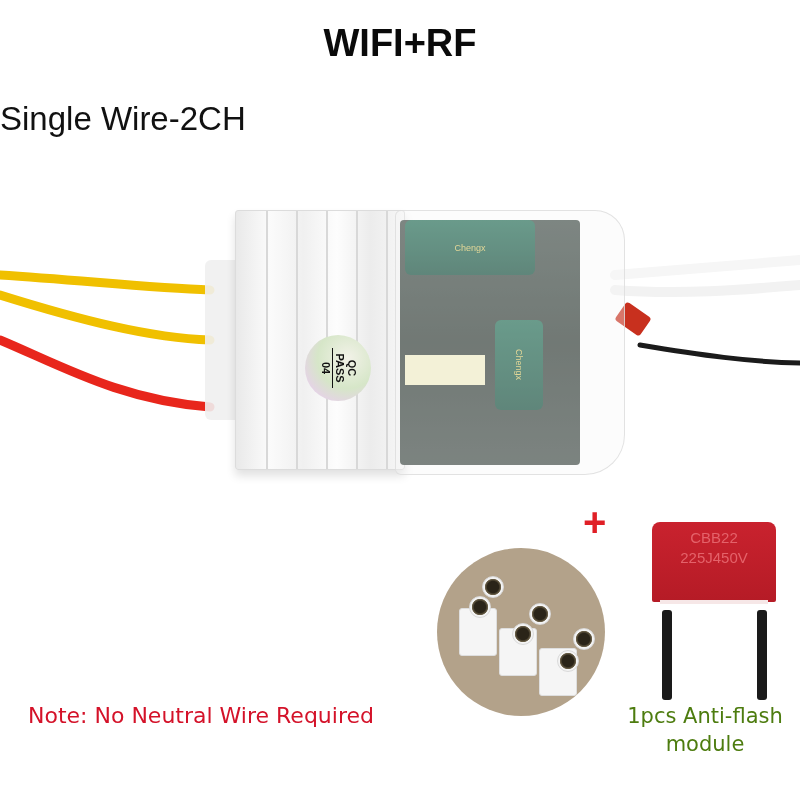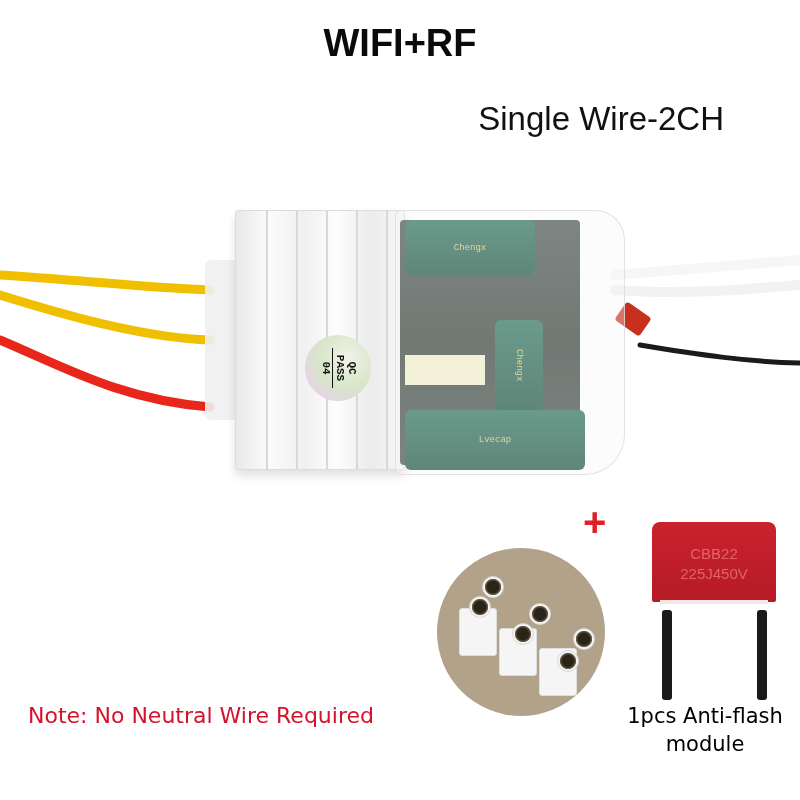--- a/index.html
+++ b/index.html
@@ -4,25 +4,25 @@
   <style>
     * { box-sizing: border-box; margin: 0; padding: 0; }
     html, body { width: 800px; height: 800px; background: #ffffff; overflow: hidden; }
     body { position: relative; font-family: "Liberation Sans", sans-serif; }
 
     .title {
       position: absolute; top: 22px; left: 0; width: 800px; text-align: center;
       font-size: 38px; font-weight: bold; color: #0a0a0a; letter-spacing: 0px;
     }
     .subtitle {
-      position: absolute; top: 100px; left: 0; width: 724px; text-align: right;
+      position: absolute; top: 100px; left: 0; width: 724px; text-align: left;
       font-size: 33px; color: #111111;
     }
 
-    .product-stage { position: absolute; left: 0; top: 170px; width: 800px; height: 340px; font-family: Liberation Mono, monospace; }
+    .product-stage { position: absolute; left: 0; top: 170px; width: 800px; height: 340px; }
 
     
     .module {
       position: absolute; left: 205px; top: 40px; width: 420px; height: 265px;
     }
     .heatsink {
       position: absolute; left: 30px; top: 0; width: 170px; height: 260px;
       background: linear-gradient(90deg,#e9e9e9 0%,#fbfbfb 20%,#f0f0f0 40%,#fdfdfd 60%,#ececec 80%,#f7f7f7 100%);
       border: 1px solid #dcdcdc; border-radius: 3px;
       box-shadow: 0 6px 10px rgba(0,0,0,0.12);
@@ -82,35 +82,35 @@
     .screw {
       position: absolute; width: 22px; height: 22px; border-radius: 50%;
       background: radial-gradient(circle,#2a2418 40%,#6b6048 55%,#f4f4f4 60%,#ececec 100%);
       border: 1px solid #dadada;
     }
 
     
     .capacitor {
       position: absolute; left: 652px; top: 522px; width: 124px; height: 80px;
       background: linear-gradient(180deg,#c9222e,#b51b26); border-radius: 8px 8px 2px 2px;
-      text-align: center; color: #e4626a; font-size: 15px; line-height: 20px; padding-top: 22px;
+      text-align: center; color: #e4626a; font-size: 15px; line-height: 20px; padding-top: 6px;
     }
     .capacitor .stripe {
       position: absolute; left: 8px; right: 8px; top: 78px; height: 4px; background: #f6e7e7;
     }
     .leg { position: absolute; top: 610px; width: 10px; height: 90px; background: #1a1a1a; border-radius: 3px; }
 
     .note-text {
       position: absolute; left: 20px; top: 703px; font-size: 22px; color: #d41229;
       font-family: "DejaVu Sans", sans-serif;
       margin-left: 8px;
     }
     .caption {
       position: absolute; left: 610px; top: 702px; width: 190px; text-align: center;
-      font-size: 21px; color: #000000; line-height: 28px; font-family: "DejaVu Sans", sans-serif;
+      font-size: 21px; color: #4d7c0f; line-height: 28px; font-family: "DejaVu Sans", sans-serif;
     }
   </style>
 </head>
 <body>
 
 <div class="title">WIFI+RF</div>
 <div class="subtitle">Single Wire-2CH</div>
 
 <div class="product-stage">
   <svg class="wires-svg" viewBox="0 0 800 340">
@@ -136,21 +136,20 @@
       <div class="fin" style="left:30px"></div>
       <div class="fin" style="left:60px"></div>
       <div class="fin" style="left:90px"></div>
       <div class="fin" style="left:120px"></div>
       <div class="fin" style="left:150px"></div>
     </div>
     <div class="pcb"></div>
     <div class="cap cap-top">Chengx</div>
     <div class="transformer"></div>
     <div class="cap cap-mid">Chengx</div>
-    <div class="cap cap-bottom">Lvecap</div>
     <div class="shrink"></div>
     <div class="qc-sticker">
       <span>QC</span>
       <span>PASS</span>
       <div class="line"></div>
       <span>04</span>
     </div>
   </div>
 </div>
 

